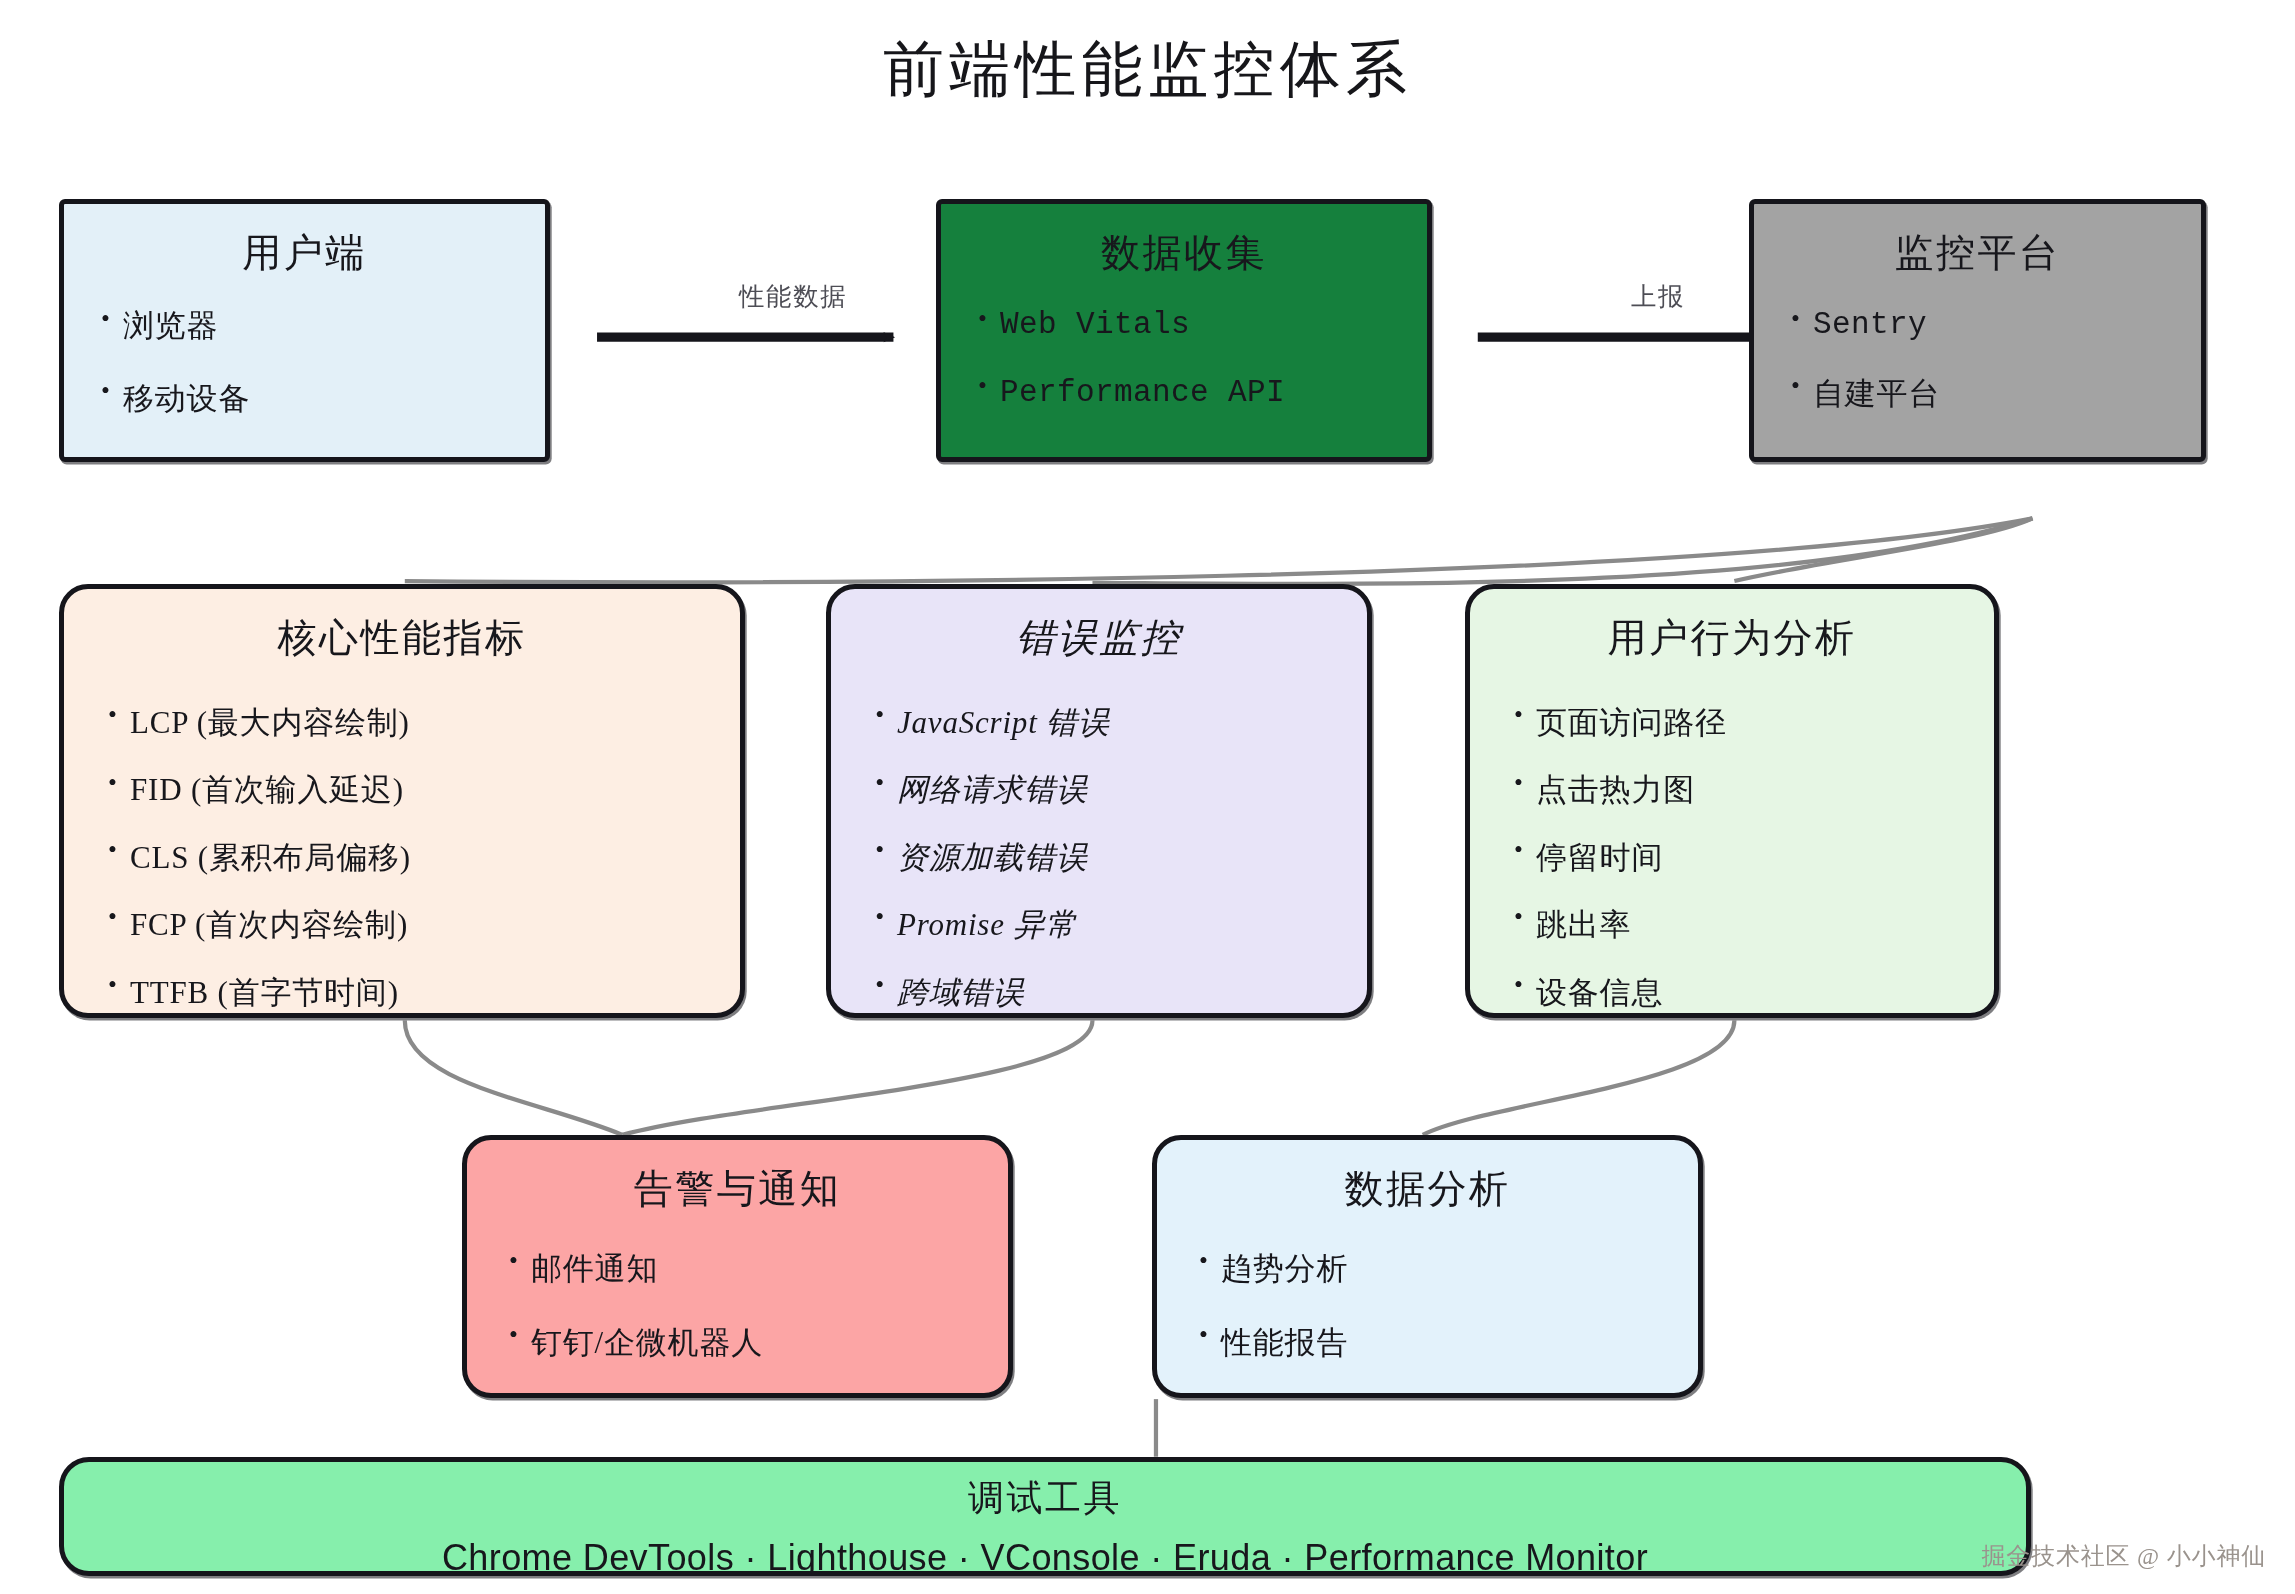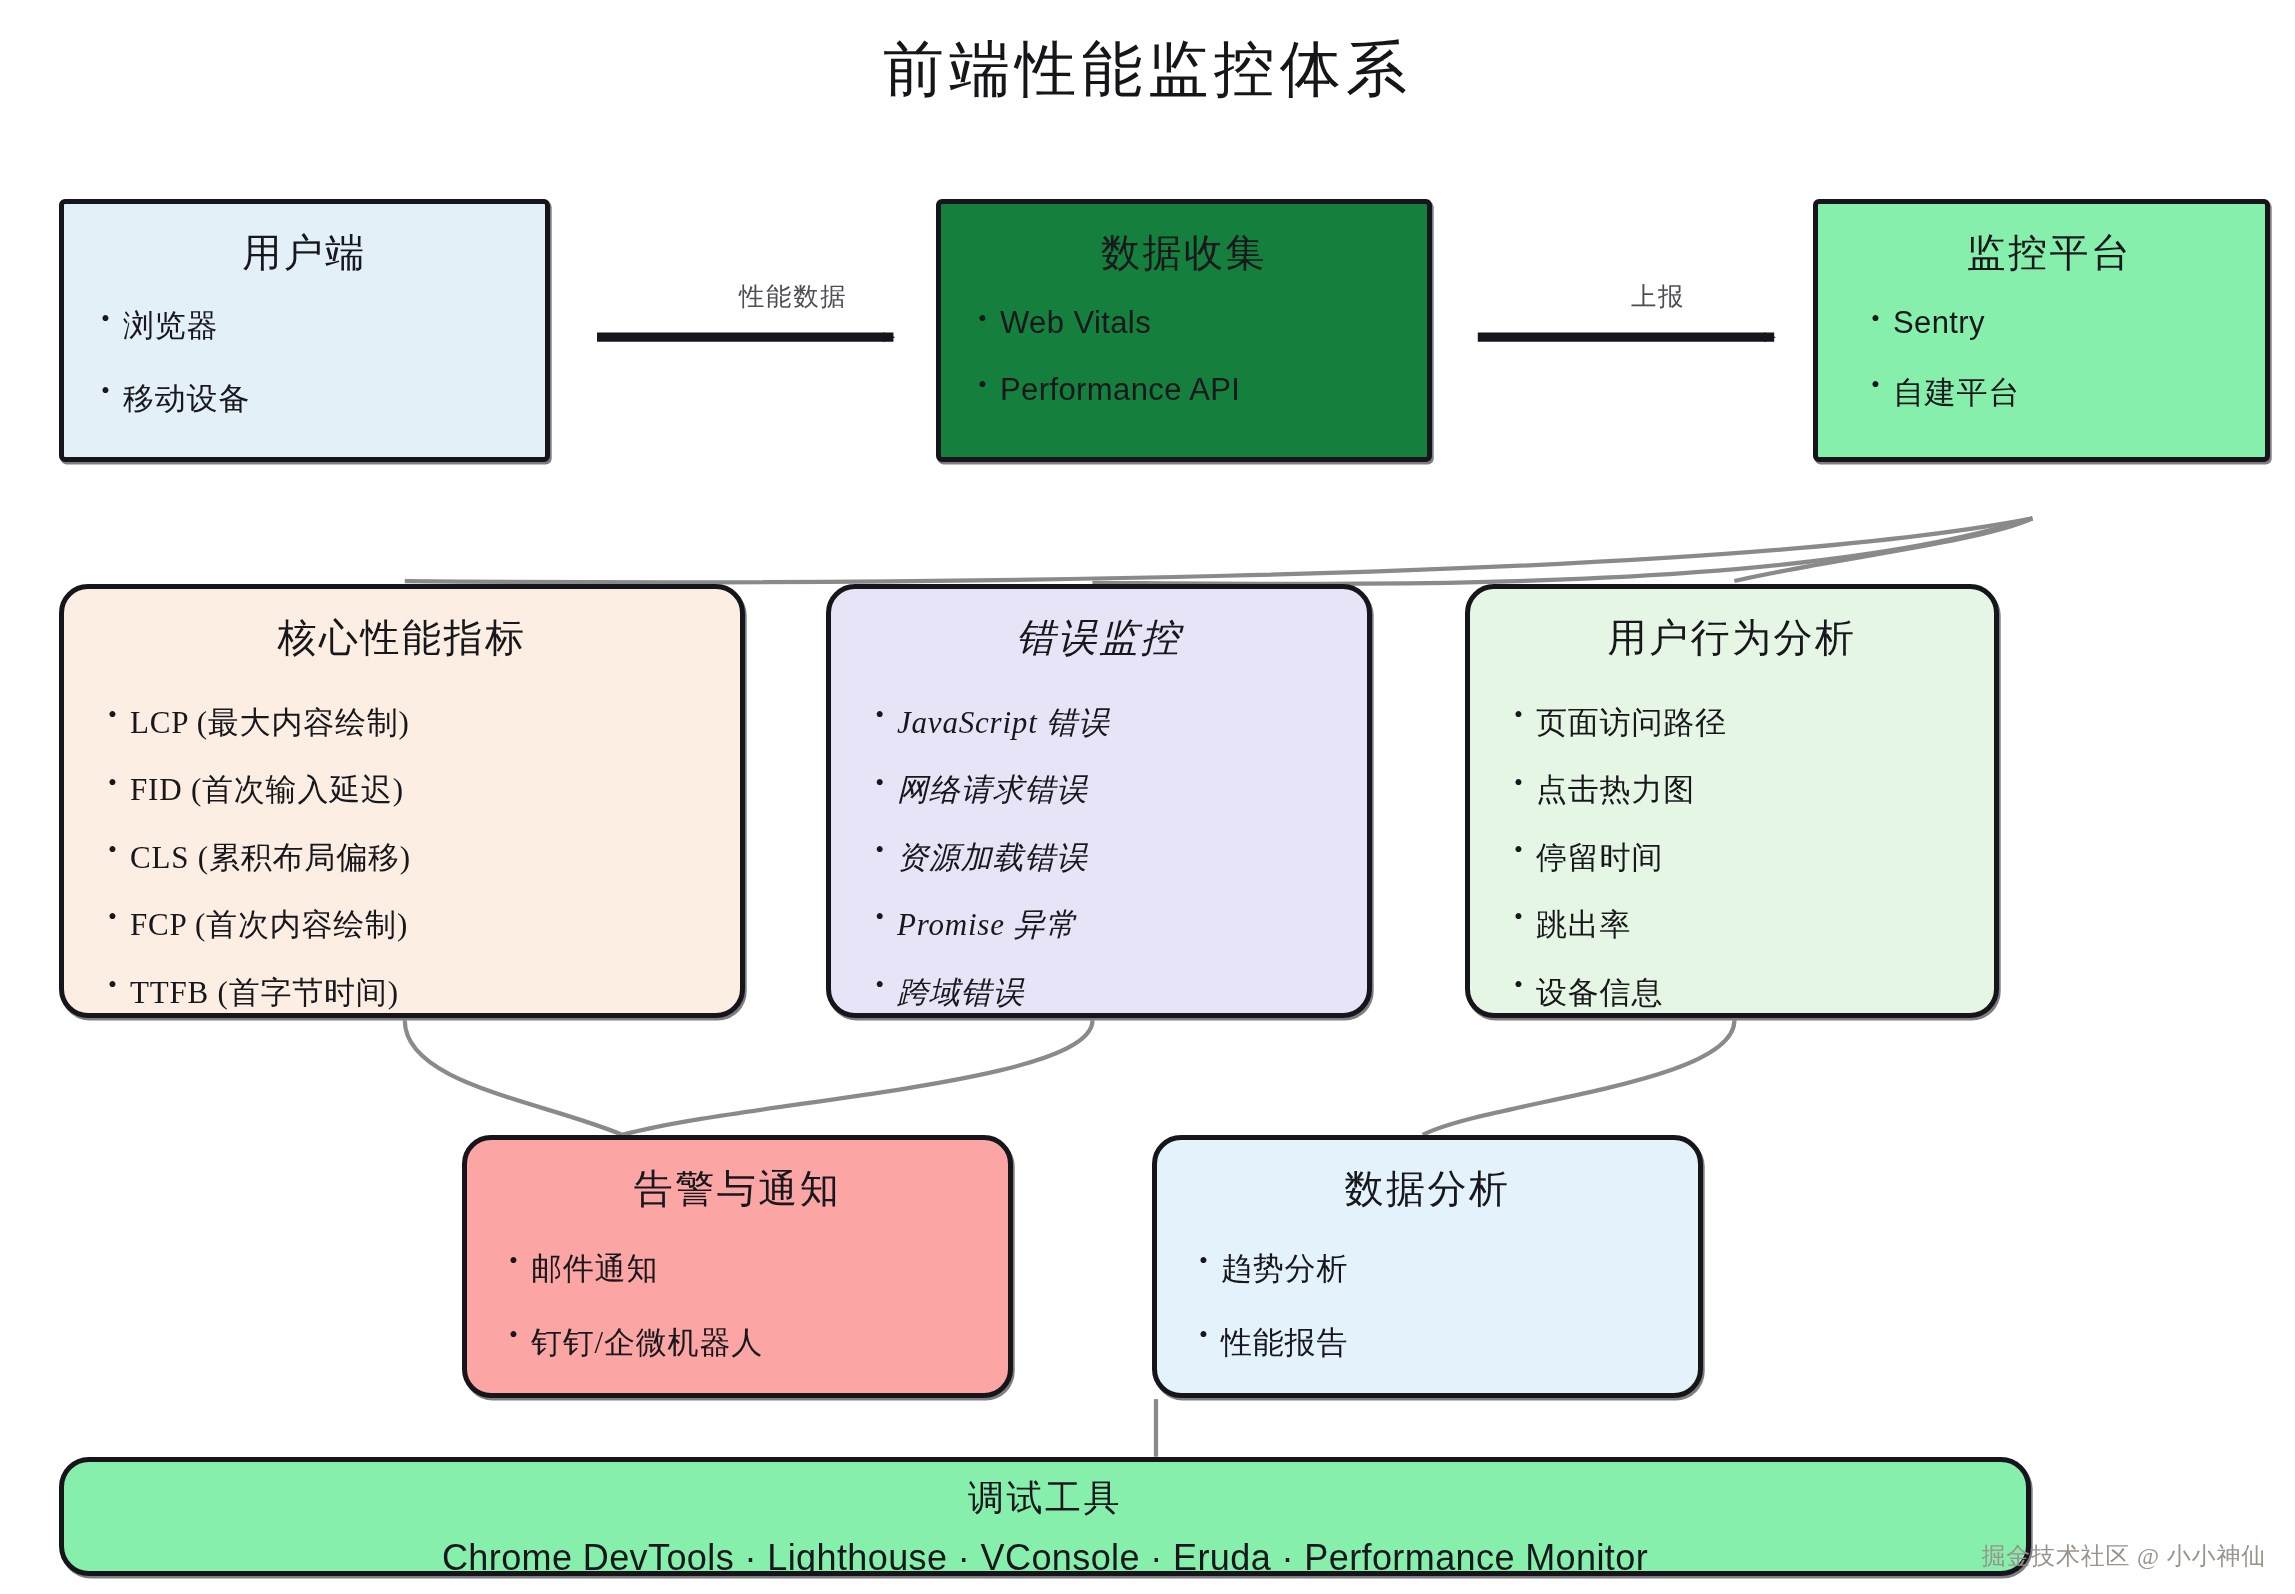--- a/index.html
+++ b/index.html
@@ -70,21 +70,21 @@
     font-family: "Liberation Serif", "DejaVu Serif", serif;
   }
   .node li::before {
     content: "\2022";
     position: absolute;
     left: 0;
     top: -1.7px;
     font-size: 25.4px;
   }
   .node li .latin {
-    font-family: Liberation Sans, sans-serif;
+    font-family: Liberation Mono, monospace;
     letter-spacing: 0.4px;
   }
 
   
   .row1 { height: 263px; top: 199px; border-radius: 6px; }
   .row1 ul { margin: 25.4px 0 0 37px; }
   .row1 li + li { margin-top: 30.5px; }
 
   
   .row2 { height: 434px; top: 584px; }
@@ -185,21 +185,21 @@
   </div>
 
   <div class="node row1" style="left:936px; width:496px; background:#15803d;">
     <div class="node-title">数据收集</div>
     <ul>
       <li><span class="latin">Web Vitals</span></li>
       <li><span class="latin">Performance API</span></li>
     </ul>
   </div>
 
-  <div class="node row1" style="left:1813px; width:457px; background:#86efac;padding-left:16px;">
+  <div class="node row1" style="left:1749px; width:457px; background:#a3a3a3;">
     <div class="node-title">监控平台</div>
     <ul>
       <li><span class="latin">Sentry</span></li>
       <li>自建平台</li>
     </ul>
   </div>
 
   <div class="arrow-label" style="left:739px; top:280px;">性能数据</div>
   <div class="arrow-label" style="left:1631px; top:280px;">上报</div>
 

